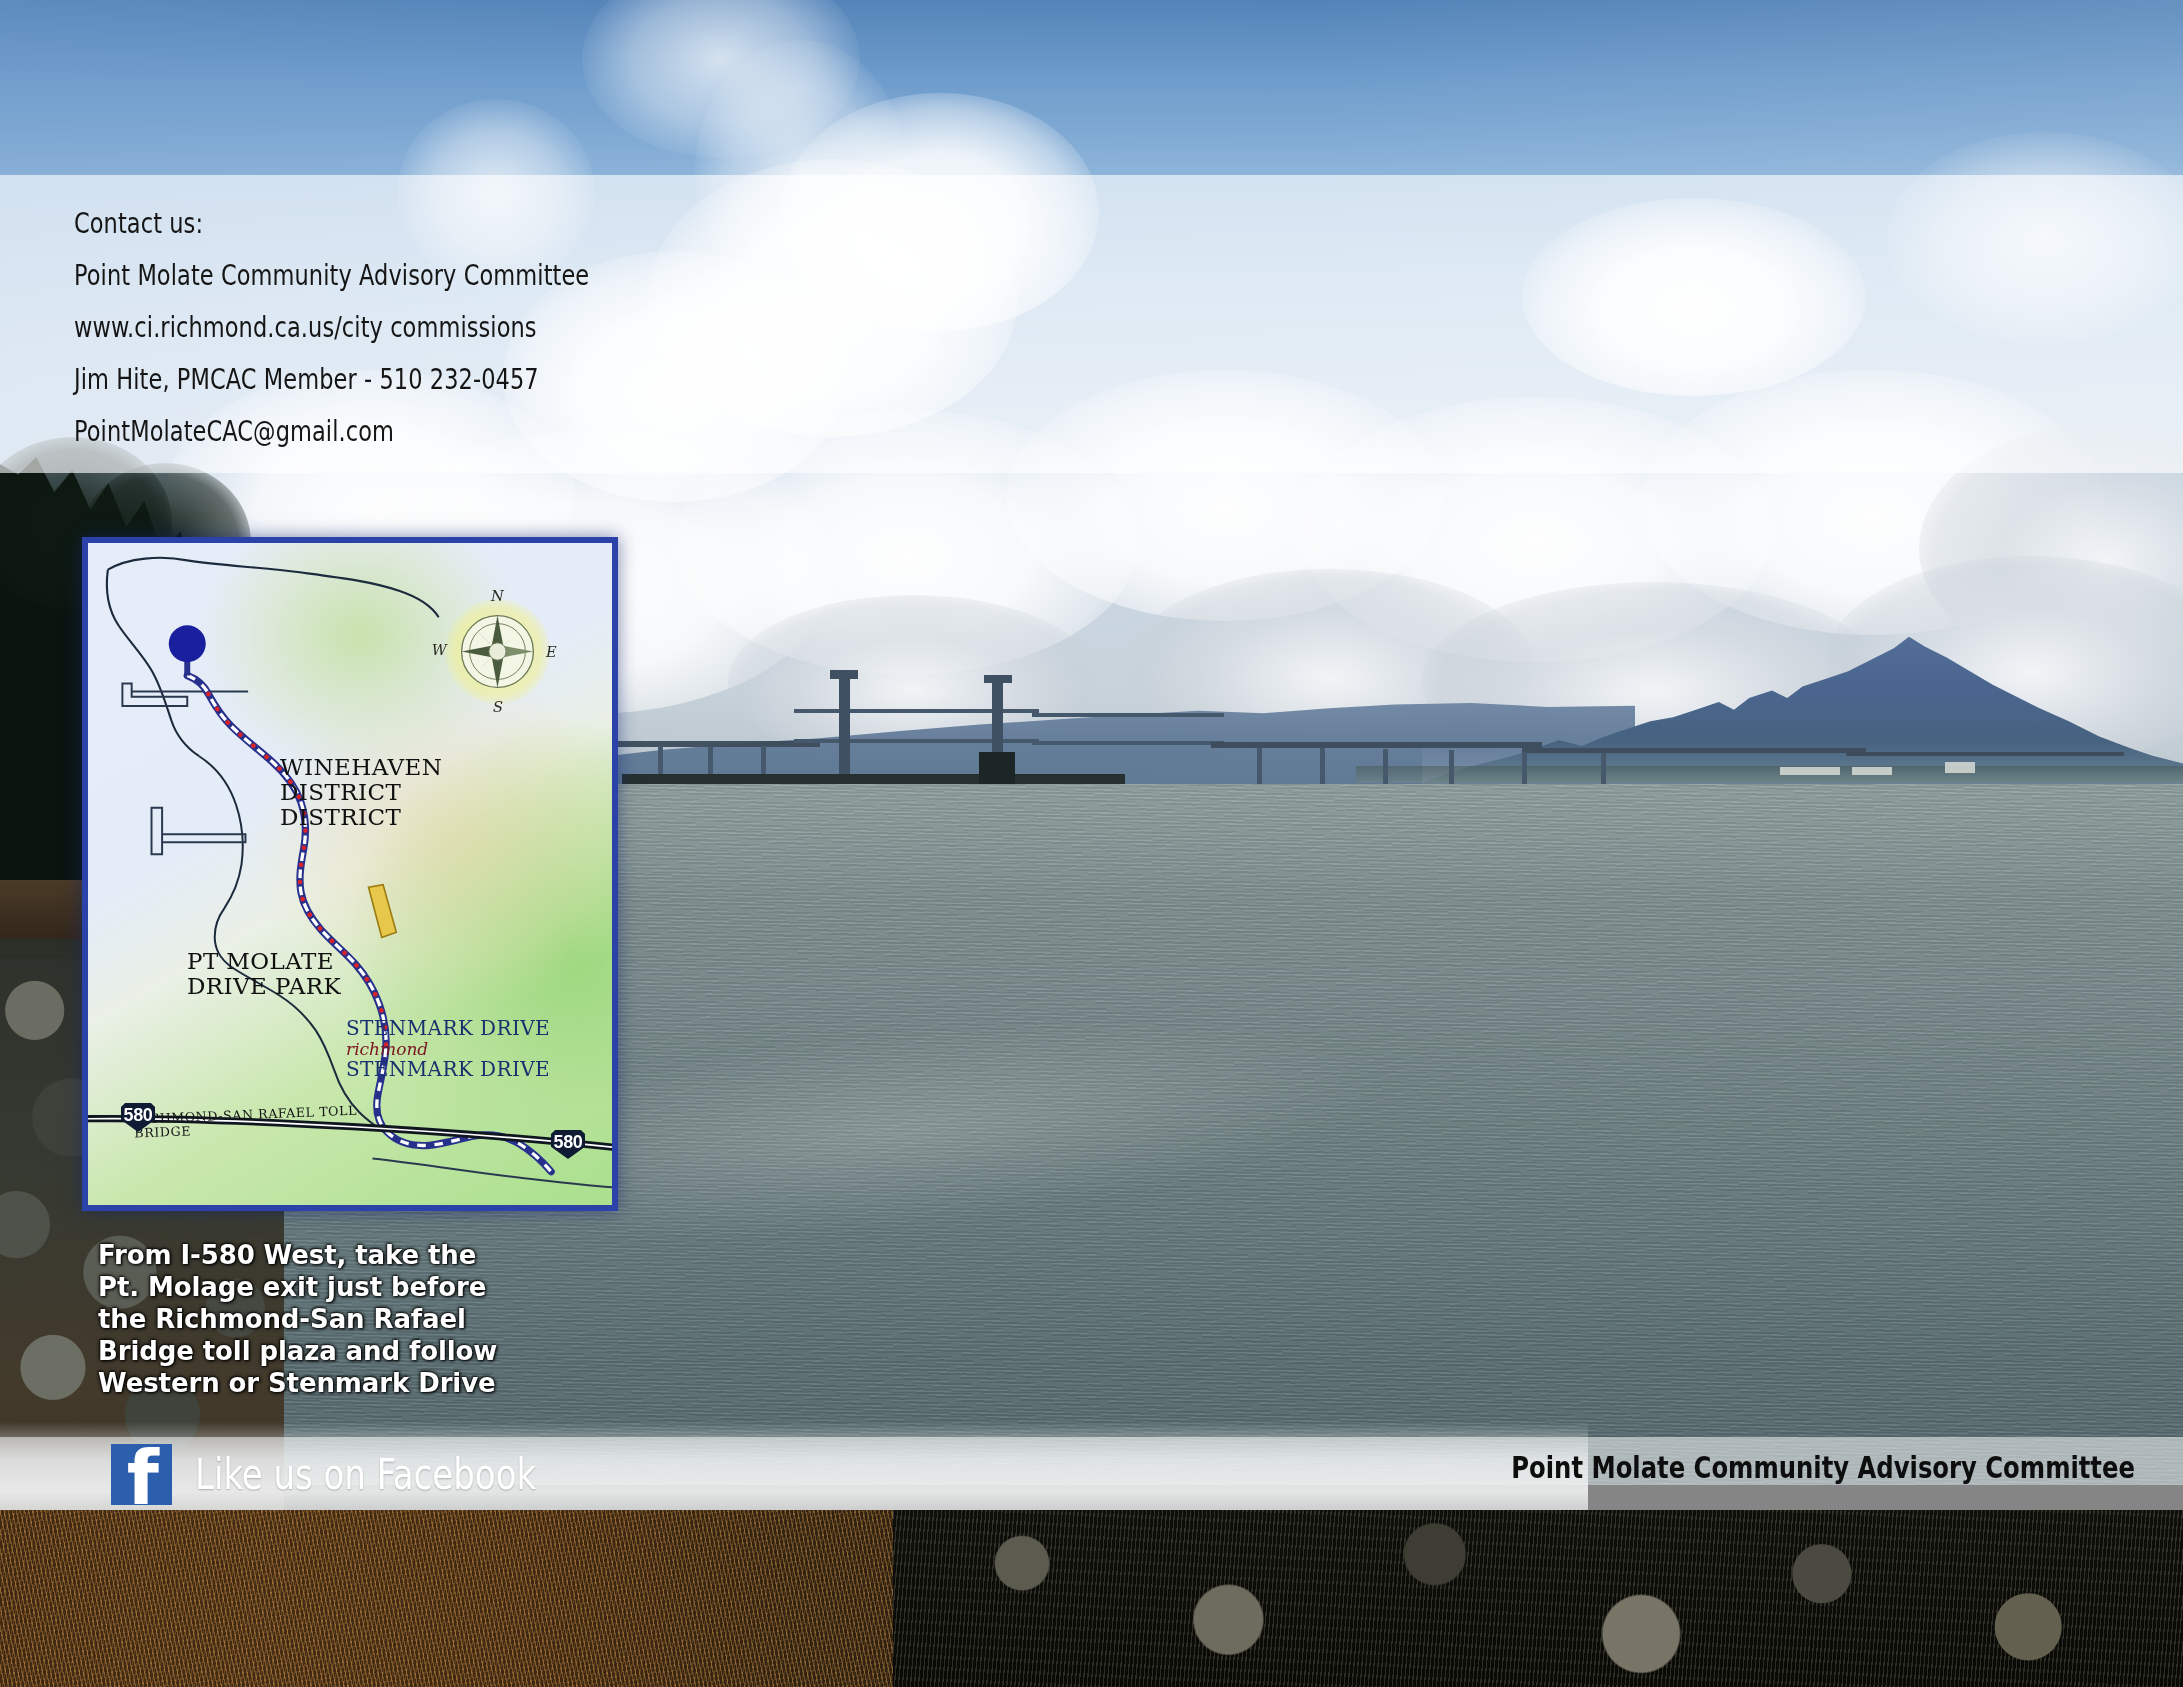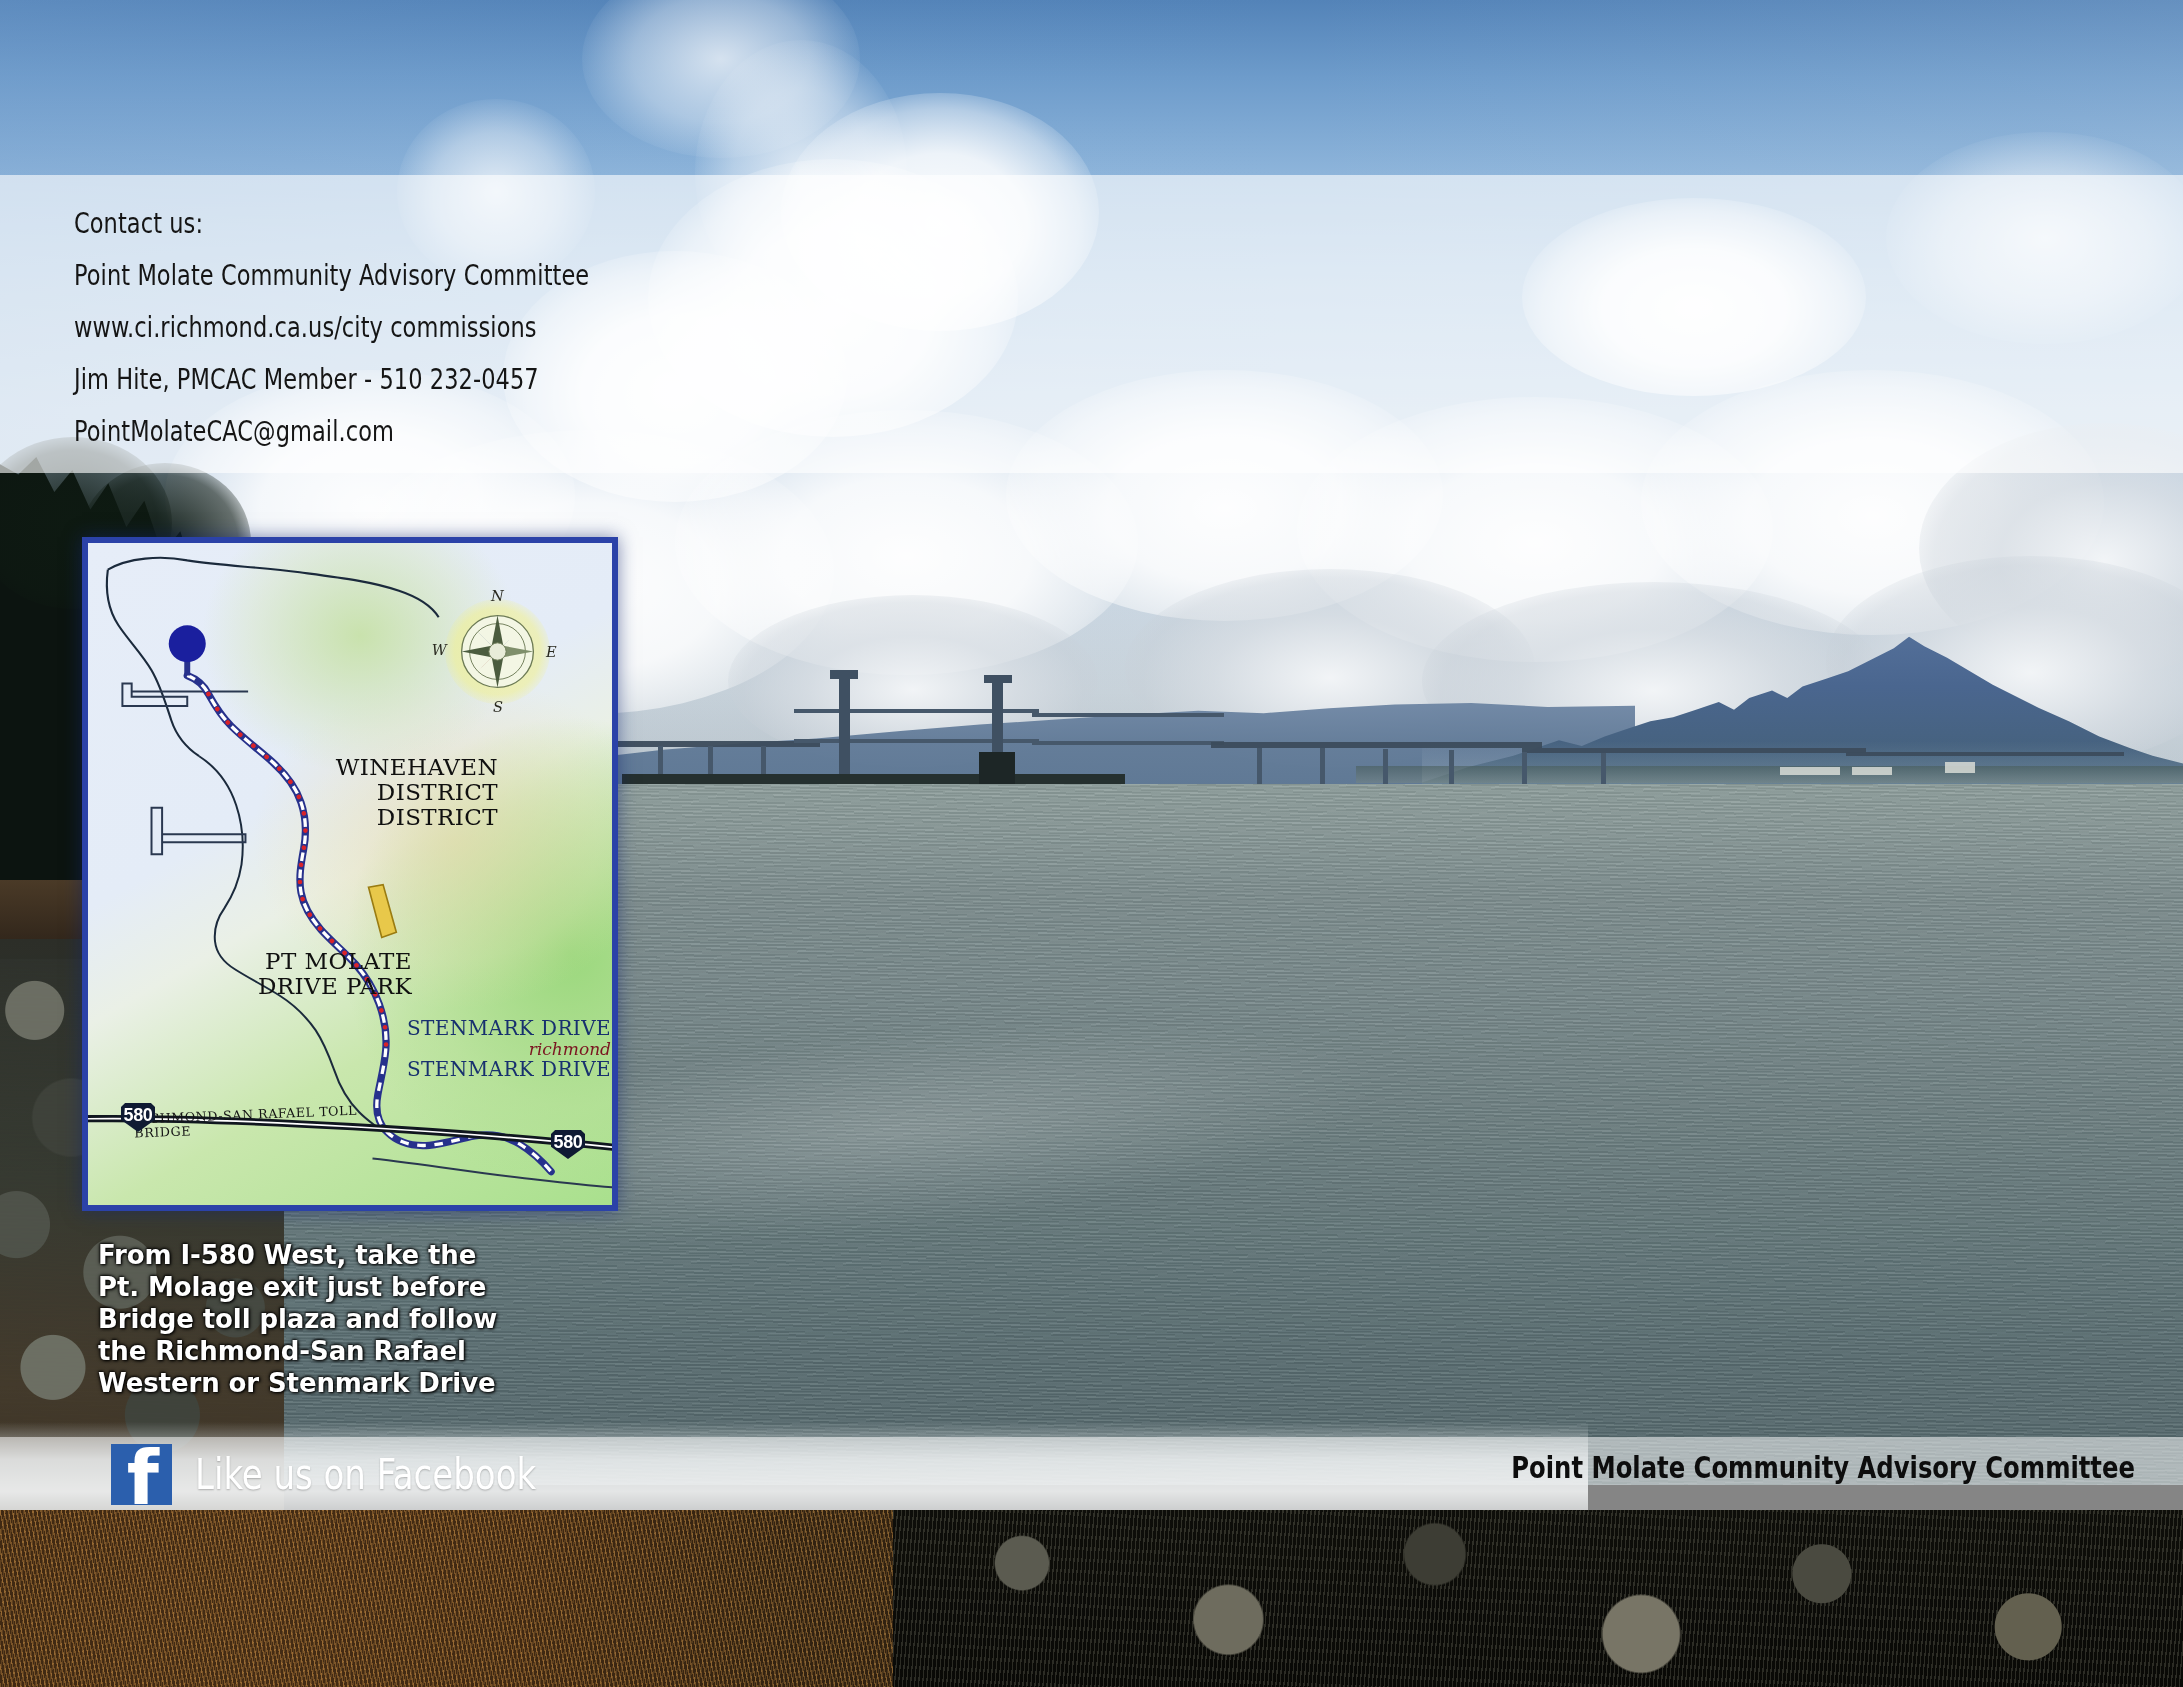--- a/index.html
+++ b/index.html
@@ -266,21 +266,21 @@
       radial-gradient(ellipse 198px 172px at 52% 14%, rgba(196,224,160,.85) 0%, rgba(214,230,186,.4) 55%, rgba(255,255,255,0) 80%),
       radial-gradient(ellipse 238px 198px at 70% 45%, rgba(232,216,168,.6) 0%, rgba(236,226,186,.25) 60%, rgba(255,255,255,0) 85%),
       radial-gradient(ellipse 265px 278px at 92% 62%, rgba(150,214,120,.9) 0%, rgba(176,222,146,.5) 55%, rgba(255,255,255,0) 85%),
       linear-gradient(150deg, #e6edf8 0%, #e4ecf7 38%, #eaf0e6 50%, #c9e7ad 70%, #a9e08d 100%);
   }
   .map-svg { position: absolute; left: 0; top: 0; }
   .map-label {
     position: absolute;
     font-family: "DejaVu Serif", "Liberation Serif", serif;
     color: #101010;
-    text-align: right;
+    text-align: left;
     line-height: 1.08;
     letter-spacing: 0.4px;
   }
   .map-label.wine { left: 192px; top: 212px; width: 218px; font-size: 23px; }
   .map-label.beach { left: 99px; top: 406px; width: 225px; font-size: 23px; }
   .map-label.stenmark {
     left: 258px; top: 475px; width: 265px; font-size: 20px;
     color: #17306e; font-family: "DejaVu Serif","Liberation Serif",serif;
   }
   .map-label.stenmark .formerly {
@@ -543,22 +543,22 @@
 
     <div class="map-label tollbridge">RICHMOND-SAN RAFAEL TOLL BRIDGE</div>
 
     <div class="shield s1">580</div>
     <div class="shield s2">580</div>
   </div>
 
   <div class="directions">
     <div>From I-580 West, take the</div>
     <div>Pt. Molage exit just before</div>
+    <div>the Richmond-San Rafael</div>
     <div>Bridge toll plaza and follow</div>
-    <div>the Richmond-San Rafael</div>
     <div>Western or Stenmark Drive</div>
   </div>
 
   <div class="footer-band"></div>
 
   <div class="fb-button">
     <span class="fb-icon">
       <span class="f">f</span>
     </span>
     <span class="fb-label">Like us on Facebook</span>

